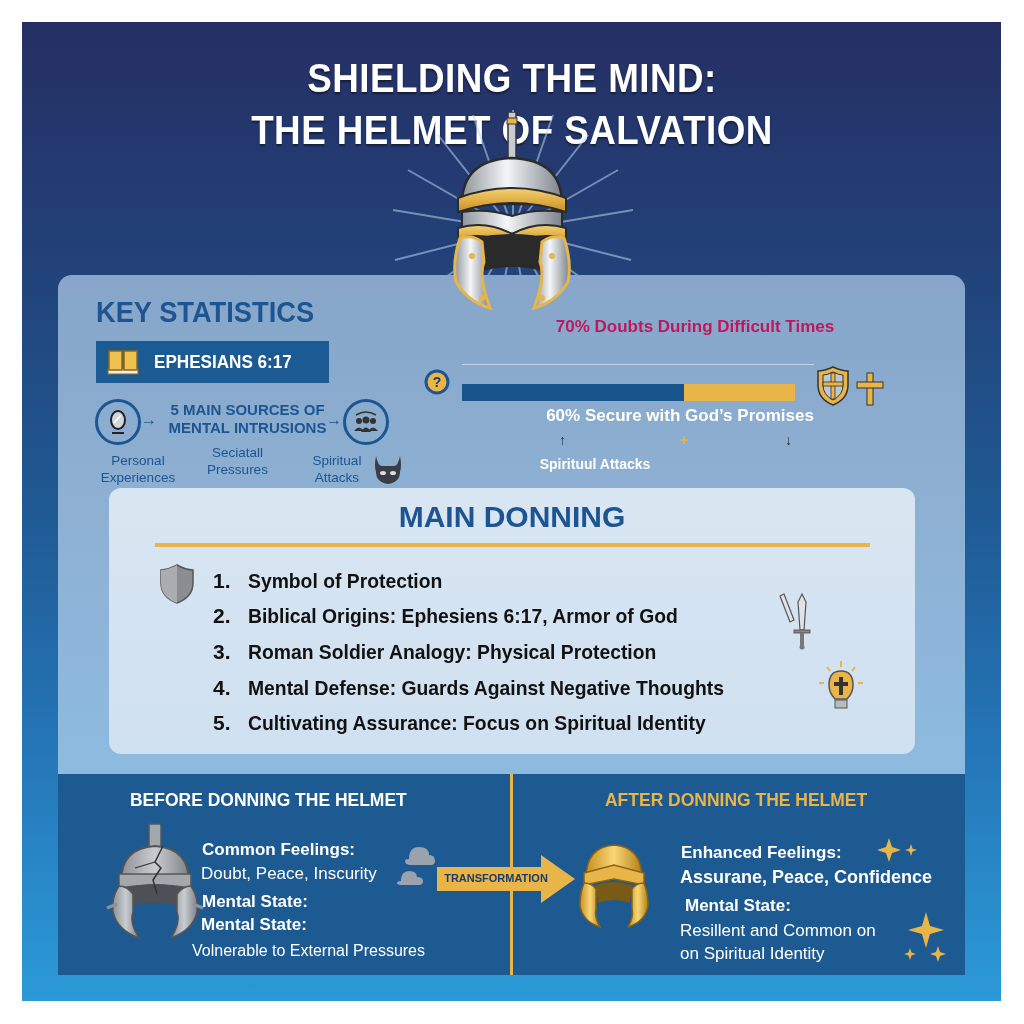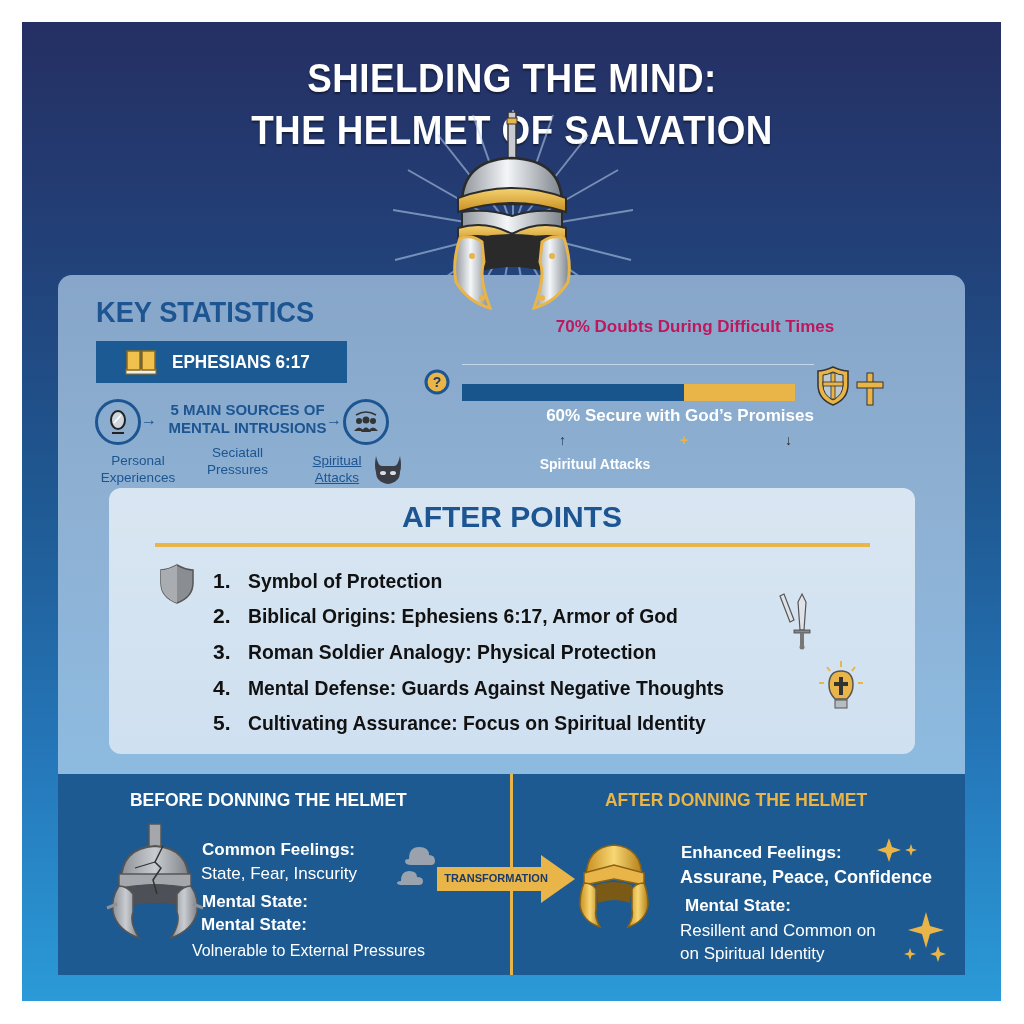--- a/index.html
+++ b/index.html
@@ -10,21 +10,21 @@
     font-size:40px;line-height:52px;letter-spacing:0.5px;transform:scaleX(0.92);transform-origin:center;
     text-shadow:0 2px 2px rgba(0,0,0,0.45);}
   .title div{white-space:nowrap;}
   .rays{position:absolute;left:393px;top:110px;width:240px;height:240px;}
   .helmet-main{position:absolute;left:448px;top:112px;width:128px;height:200px;}
   .stats-panel{position:absolute;left:58px;top:275px;width:907px;height:500px;border-radius:14px 14px 0 0;
     background:linear-gradient(180deg,#87a6c9 0%,#8eb2d5 55%,#8dbbe0 100%);}
   .stats-title{position:absolute;left:96px;top:296px;color:#1c5591;font-weight:bold;font-size:29px;
     transform:scaleX(0.94);transform-origin:left;white-space:nowrap;}
   .eph-badge{position:absolute;left:96px;top:341px;width:233px;height:42px;background:#1c5a93;
-    display:flex;align-items:center;padding-left:18px;}
+    display:flex;align-items:center;}
   .eph-badge .book{width:34px;height:26px;margin-left:10px;}
   .eph-badge span{color:#fff;font-weight:bold;font-size:19px;margin-left:14px;white-space:nowrap;
     transform:scaleX(0.9);transform-origin:left;display:inline-block;}
   .circ{position:absolute;width:40px;height:40px;border:3px solid #1c5591;border-radius:50%;
     display:flex;align-items:center;justify-content:center;}
   .sources-title{position:absolute;left:160px;top:401px;width:175px;color:#1c5591;font-weight:bold;
     font-size:15px;line-height:18px;text-align:center;}
   .arrow-small{position:absolute;color:#1c5591;font-size:16px;font-weight:bold;}
   .src-label{position:absolute;color:#1c5591;font-size:13.5px;line-height:17px;text-align:center;}
   .stat1{position:absolute;left:500px;top:317px;width:390px;text-align:center;color:#be185d;font-weight:bold;
@@ -155,21 +155,21 @@
 </div>
 
 <div class="src-label" style="left:93px;top:452px;width:90px;">
   <div>Personal</div>
   <div>Experiences</div>
 </div>
 <div class="src-label" style="left:195px;top:432px;width:85px;margin-top:12px;">
   <div>Seciatall</div>
   <div>Pressures</div>
 </div>
-<div class="src-label" style="left:302px;top:452px;width:70px;text-decoration:underline;">
+<div class="src-label" style="left:302px;top:452px;width:70px;">
   <div>Spiritual</div>
   <div>Attacks</div>
 </div>
 <svg style="position:absolute;left:370px;top:452px;" width="36" height="36" viewBox="0 0 36 36">
   <path d="M6 4 Q8 14 12 14 L24 14 Q28 14 30 4 Q32 14 30 20 Q30 30 18 32 Q6 30 6 20 Q4 14 6 4Z" fill="#3a3d45"></path>
   <ellipse cx="13" cy="21" rx="3" ry="2" fill="#d9dde3"></ellipse>
     <ellipse cx="23" cy="21" rx="3" ry="2" fill="#d9dde3"></ellipse>
 </svg>
 
 <div class="stat1">70% Doubts During Difficult Times</div>
@@ -191,21 +191,21 @@
   <rect x="11" y="1" width="6" height="32" fill="#e9b549" stroke="#333" stroke-width="1"></rect>
   <rect x="1" y="10" width="26" height="6" fill="#e9b549" stroke="#333" stroke-width="1"></rect>
 </svg>
 <div class="stat2">60% Secure with God’s Promises</div>
 <div class="mini-arrow" style="left:559px;top:432px;color:#1c3152;">↑</div>
 <div class="mini-arrow" style="left:680px;top:432px;color:#e9b549;">+</div>
 <div class="mini-arrow" style="left:785px;top:432px;color:#2a2a2a;">↓</div>
 <div class="stat3">Spirituul Attacks</div>
 
 <div class="points-panel"></div>
-<div class="points-title">AFTER POINTS</div>
+<div class="points-title">MAIN DONNING</div>
 <div class="points-rule"></div>
 <svg style="position:absolute;left:159px;top:563px;" width="36" height="42" viewBox="0 0 36 42">
   <path d="M18 2 Q27 7 34 7 L34 20 Q34 34 18 40 Q2 34 2 20 L2 7 Q9 7 18 2Z" fill="#8a8d91" stroke="#555" stroke-width="1.5"></path>
   <path d="M18 2 L18 40 Q2 34 2 20 L2 7 Q9 7 18 2Z" fill="#a9acb0"></path>
 </svg>
 <ul class="points-list">
   <li>
       <span class="num">1.</span>
       <span class="txt">Symbol of Protection</span>
     </li>
@@ -263,21 +263,21 @@
   <path d="M16 60 Q16 26 50 24 Q84 26 84 60Z" fill="url(#gray)" stroke="#555" stroke-width="2"></path>
   <path d="M14 52 L86 52 L86 66 Q50 60 14 66Z" fill="#a4a8ad" stroke="#555" stroke-width="1.5"></path>
   <path d="M22 66 Q50 58 78 66 L76 84 Q50 78 24 84Z" fill="#4d5056"></path>
   <path d="M14 64 Q22 64 28 72 L28 90 Q24 100 34 116 Q12 108 8 90 Q6 76 14 64Z" fill="url(#gray)" stroke="#555" stroke-width="1.5"></path>
   <path d="M86 64 Q78 64 72 72 L72 90 Q76 100 66 116 Q88 108 92 90 Q94 76 86 64Z" fill="url(#gray)" stroke="#555" stroke-width="1.5"></path>
   <path d="M2 86 L12 82 M98 86 L88 82" stroke="#8d9197" stroke-width="3"></path>
   <path d="M58 24 L50 40 L56 46 L48 58 L52 72" stroke="#333" stroke-width="1.5" fill="none"></path>
   <path d="M50 40 L30 46" stroke="#333" stroke-width="1.2" fill="none"></path>
 </svg>
 <div class="btext" style="left:202px;top:840px;">Common Feelings:</div>
-<div class="btext" style="left:201px;top:864px;font-weight:normal;">State, Fear, Inscurity</div>
+<div class="btext" style="left:201px;top:864px;font-weight:normal;">Doubt, Peace, Inscurity</div>
 <div class="btext" style="left:202px;top:892px;">Mental State:</div>
 <div class="btext" style="left:201px;top:915px;">Mental State:</div>
 <div class="btext norm" style="left:192px;top:942px;">Volnerable to External Pressures</div>
 <svg style="position:absolute;left:395px;top:837px;" width="42" height="52" viewBox="0 0 42 52">
   <path d="M14 22 Q14 10 24 10 Q34 10 34 18 Q40 18 40 24 Q40 28 36 28 L16 28 Q10 28 10 24 Q10 22 14 22Z" fill="#9aa2ad"></path>
   <path d="M6 44 Q6 34 14 34 Q22 34 22 40 Q28 40 28 44 Q28 48 24 48 L8 48 Q2 48 2 46 Q2 44 6 44Z" fill="#9aa2ad"></path>
 </svg>
 
 <svg class="transform-arrow" viewBox="0 0 140 52">
   <path d="M0 14 L104 14 L104 2 L138 26 L104 50 L104 38 L0 38Z" fill="#e9b549"></path>

